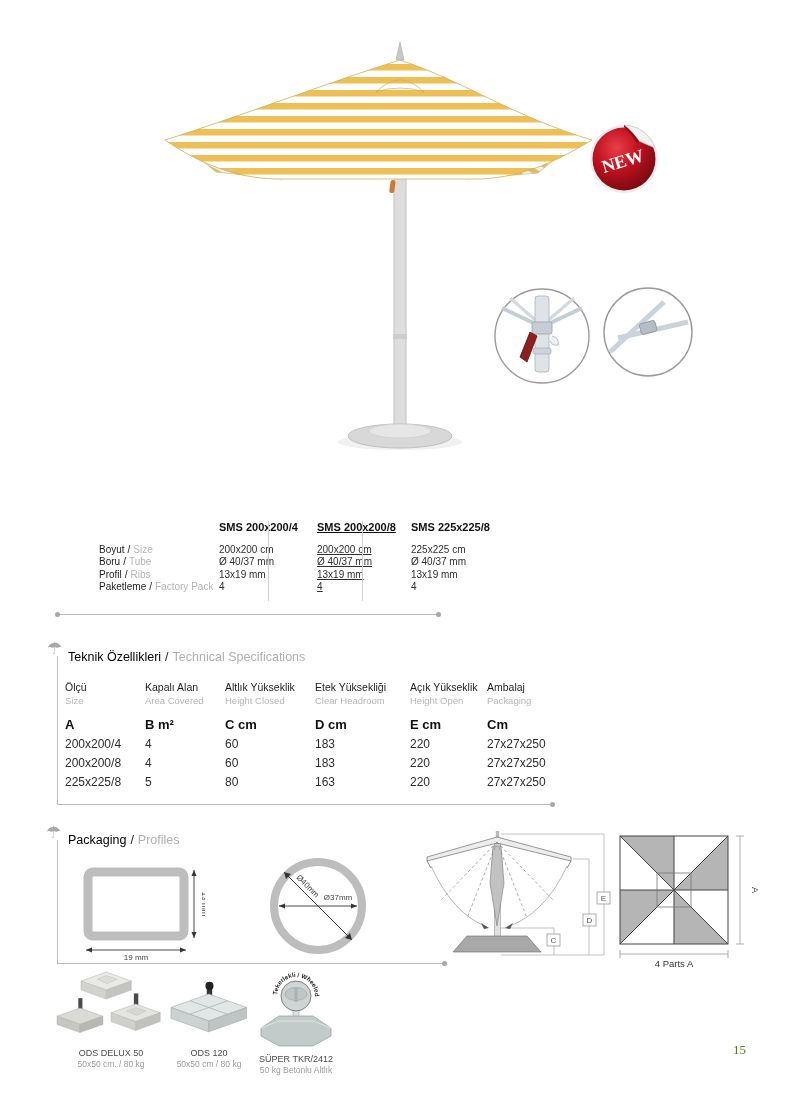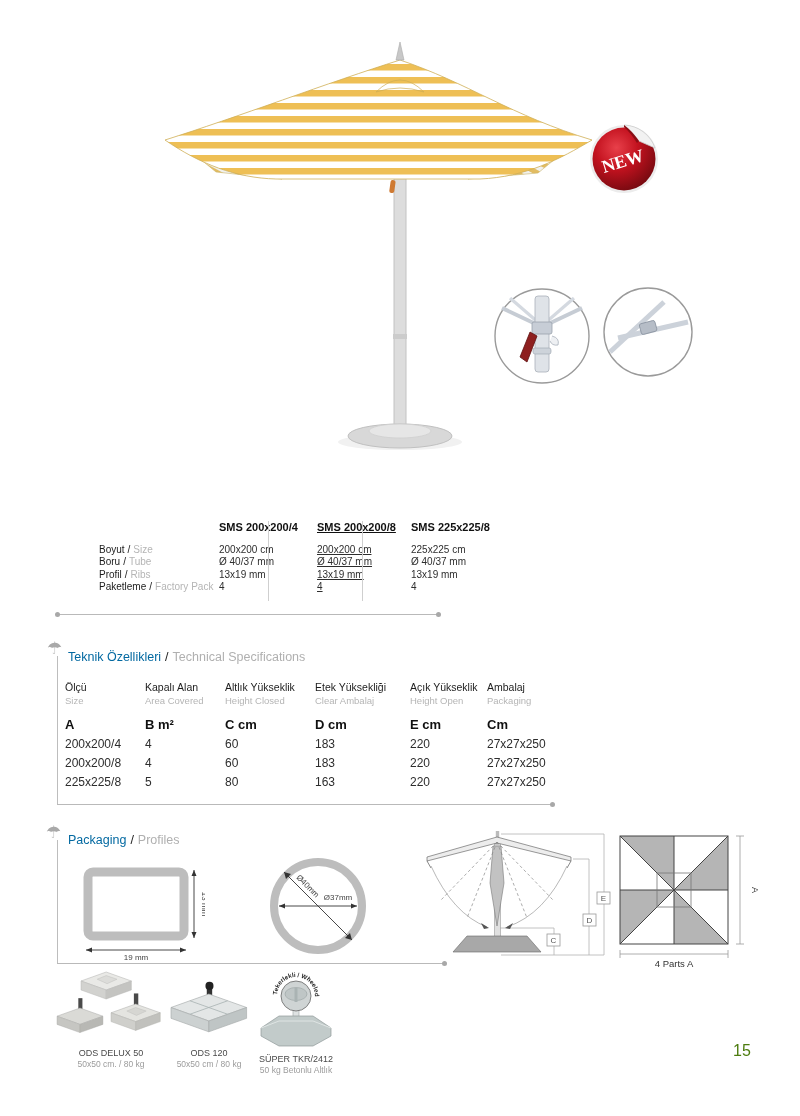--- a/index.html
+++ b/index.html
@@ -21,21 +21,21 @@
   .lbl-sep{color:#1c1c1c;margin:0 3px;}
   .lbl-en{color:#b5b5b5;}
   .vsep{position:absolute;width:1px;background:#cfcfcf;top:521px;height:80px;}
   .dotline{position:absolute;height:1px;background:#b9b9b9;}
   .dot{position:absolute;width:5px;height:5px;border-radius:50%;background:#a8a8a8;}
 
   
   .sec-icon{position:absolute;font-size:17px;color:#a9a9a9;line-height:17px;}
   .spine-v{position:absolute;width:1px;background:#bdbdbd;}
   .sec-title{position:absolute;font-size:12.5px;}
-  .sec-title .t-tr{color:#0369a1;}
+  .sec-title .t-tr{color:#000000;}
   .sec-title .t-sep{color:#1a1a1a;margin:0 4px;}
   .sec-title .t-en{color:#b0b0b0;}
 
   
   .specs-table{position:absolute;left:65px;top:681px;display:grid;
                grid-template-columns:80px 80px 90px 95px 77px 95px;}
   .sp-h{font-size:10.5px;line-height:13px;color:#1d1d1d;}
   .sp-h .en{display:block;font-size:9.5px;color:#b5b5b5;}
   .sp-u{font-size:13px;font-weight:bold;color:#101010;margin-top:7px;height:21px;line-height:21px;}
   .sp-c{font-size:12px;color:#2d2d2d;height:19px;line-height:19px;}
@@ -44,21 +44,21 @@
   .dimlab{font-size:8px;fill:#444;font-family:"Liberation Sans",sans-serif;}
   .dimbox{fill:#ffffff;stroke:#999;stroke-width:0.8;}
   .dimtxt{font-size:8px;fill:#555;font-family:"Liberation Sans",sans-serif;}
 
   
   .acc{position:absolute;top:970px;text-align:center;}
   .acc svg{display:block;margin:0 auto;}
   .acc .nm{font-size:9px;color:#4a4a4a;line-height:12px;margin-top:3px;white-space:nowrap;}
   .acc .sp{font-size:8.5px;color:#9c9c9c;line-height:11px;white-space:nowrap;}
 
-  .pagenum{position:absolute;left:733px;top:1042px;font-size:16px;color:#4d7c0f;}
+  .pagenum{position:absolute;left:733px;top:1042px;font-size:13px;color:#4d7c0f;font-family:Liberation Serif, serif;}
 </style>
 </head>
 <body>
 
 <div class="page">
 
   <svg class="hero-svg" viewBox="0 0 470 412">
     <defs>
       <pattern id="pstr" width="12" height="13" patternUnits="userSpaceOnUse">
         <rect width="12" height="13" fill="#ffffff"></rect>
@@ -169,21 +169,21 @@
   <div class="dot" style="left:550px;top:802px;"></div>
 
   <div class="sec-title" style="left:68px;top:650px;">
     <span class="t-tr">Teknik Özellikleri</span><span class="t-sep">/</span><span class="t-en">Technical Specifications</span>
   </div>
 
   <div class="specs-table">
     <div class="sp-h"><span>Ölçü</span><span class="en">Size</span></div>
     <div class="sp-h"><span>Kapalı Alan</span><span class="en">Area Covered</span></div>
     <div class="sp-h"><span>Altlık Yükseklik</span><span class="en">Height Closed</span></div>
-    <div class="sp-h"><span>Etek Yüksekliği</span><span class="en">Clear Ambalaj</span></div>
+    <div class="sp-h"><span>Etek Yüksekliği</span><span class="en">Clear Headroom</span></div>
     <div class="sp-h"><span>Açık Yükseklik</span><span class="en">Height Open</span></div>
     <div class="sp-h"><span>Ambalaj</span><span class="en">Packaging</span></div>
 
     <div class="sp-u">A</div>
     <div class="sp-u">B m²</div>
     <div class="sp-u">C cm</div>
     <div class="sp-u">D cm</div>
     <div class="sp-u">E cm</div>
     <div class="sp-u">Cm</div>
 

